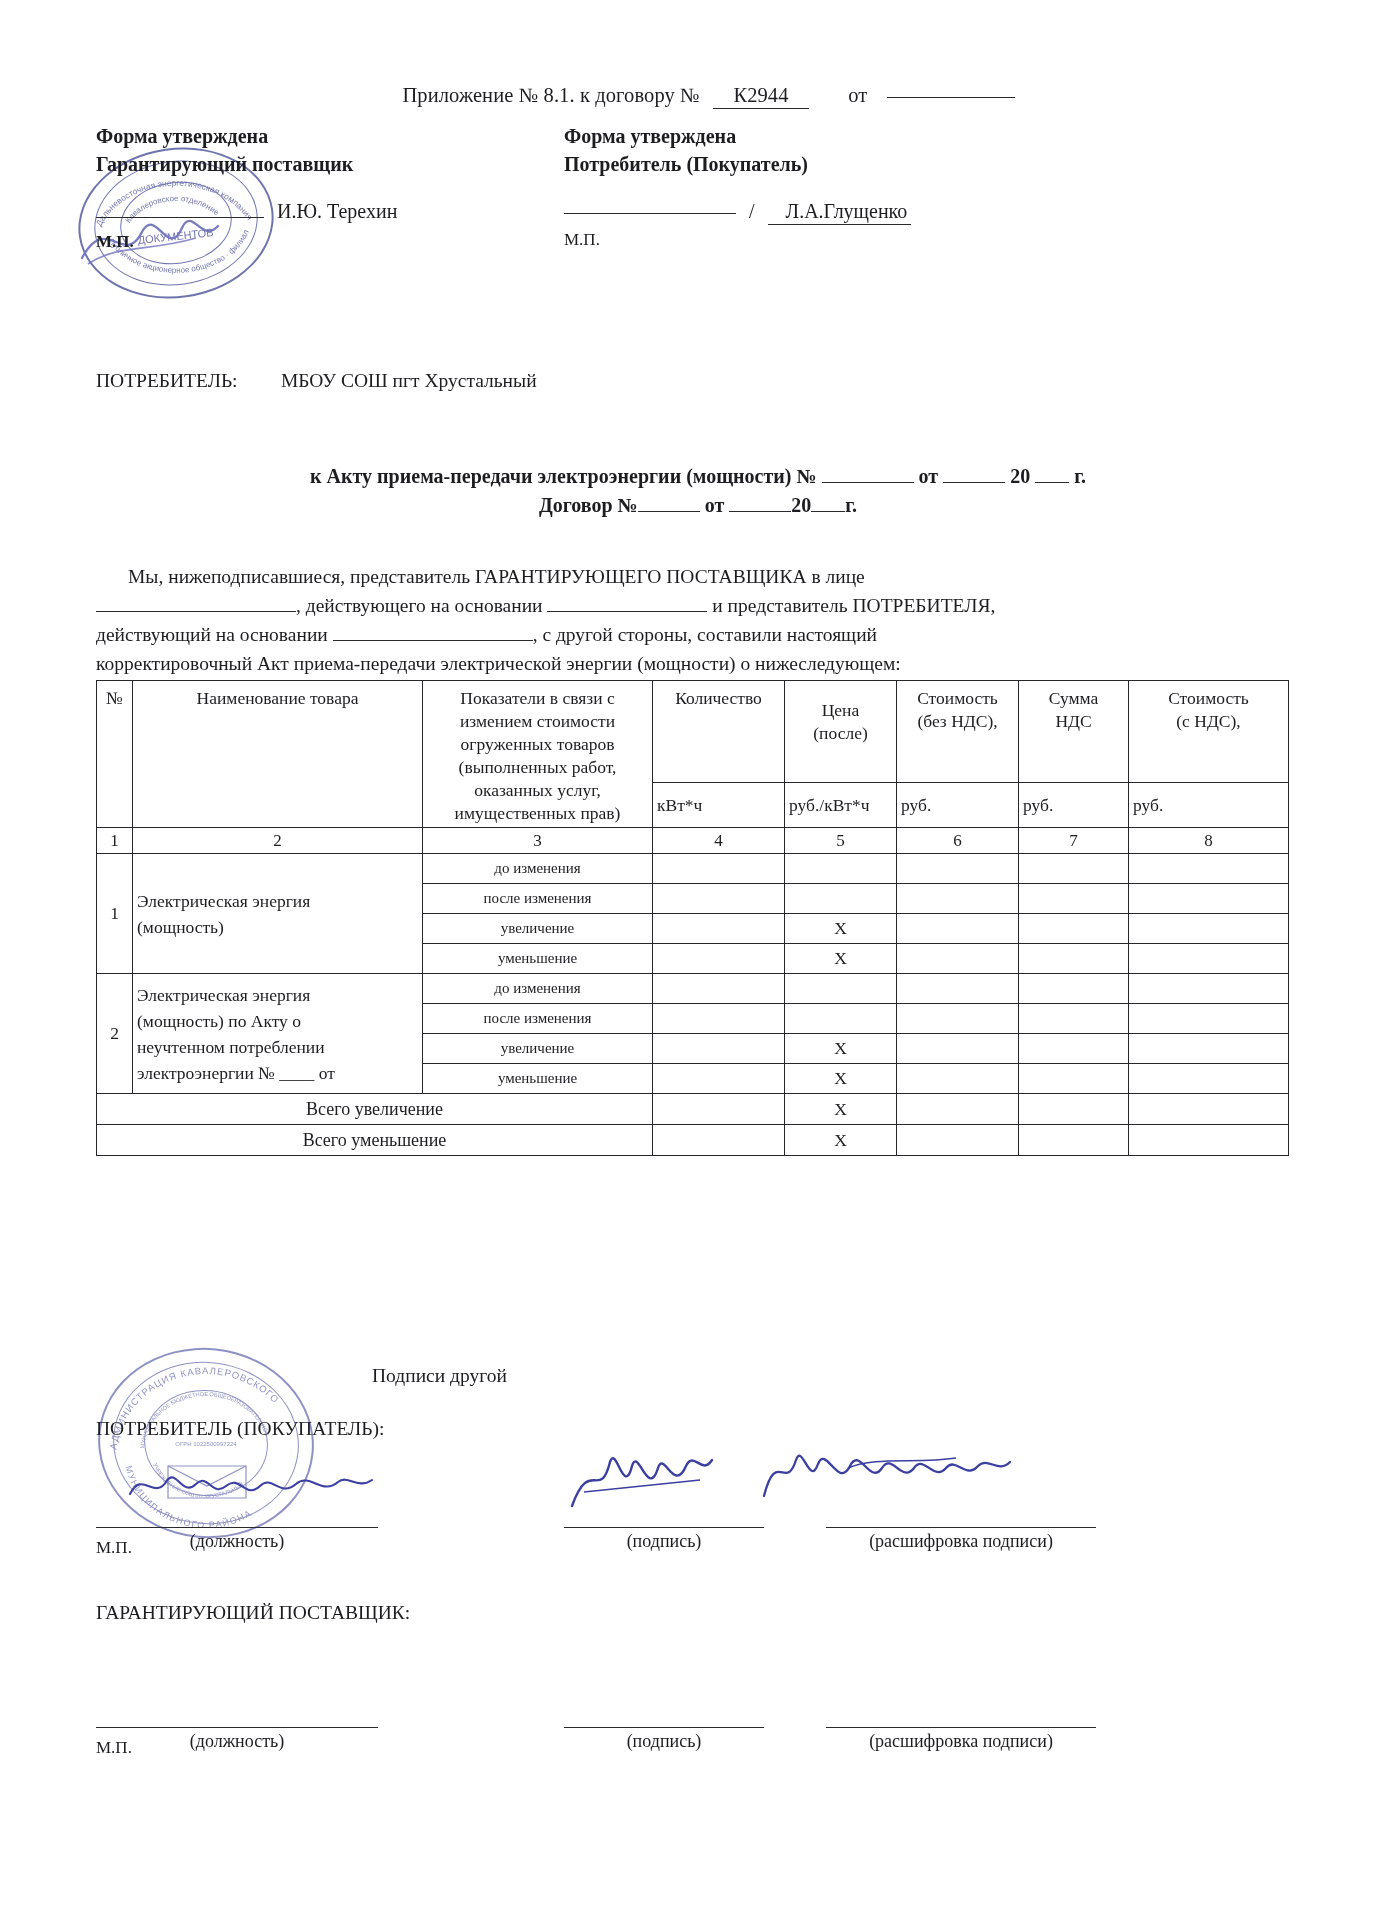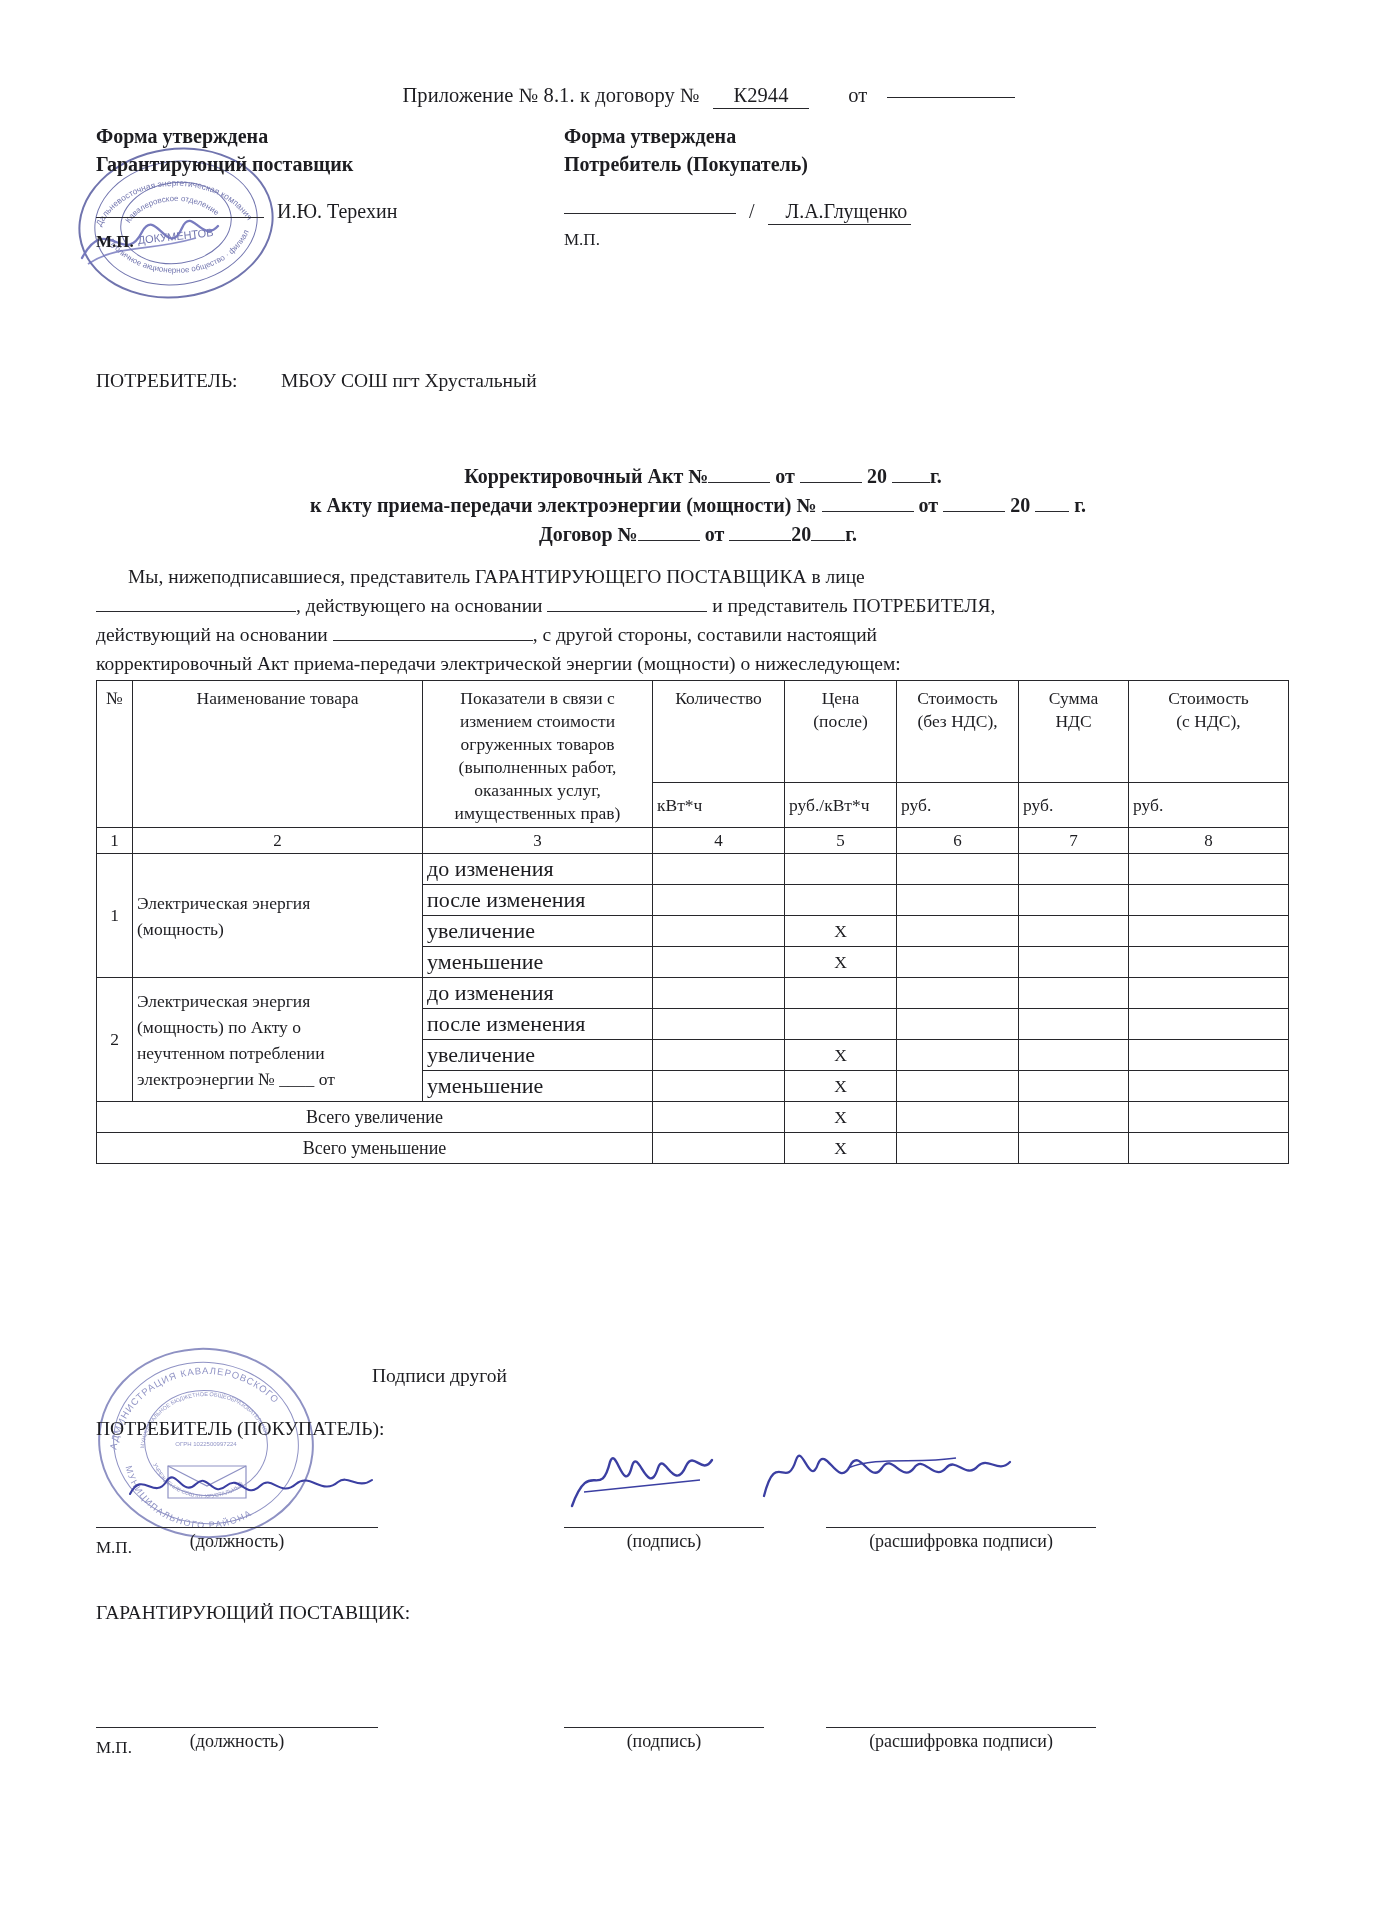--- a/index.html
+++ b/index.html
@@ -180,25 +180,25 @@
   }
   .name-cell {
     text-align: left;
     vertical-align: top;
     padding: 4px 6px;
     line-height: 26px;
     font-size: 17.5px;
   }
   .idx-cell { text-align: center; vertical-align: top; padding-top: 5px; font-size: 17.5px; }
   .ind-cell {
-    text-align: left;
+    text-align: center;
     font-weight: bold;
     padding-left: 7px;
     height: 30px;
-    font-size: 22px;
+    font-size: 15px;
   }
   .x-cell { text-align: center; font-weight: bold; font-size: 17.5px; }
   .total-cell {
     font-weight: bold;
     text-align: center;
     padding-left: 7px;
     height: 31px;
     font-size: 18px;
   }
 
@@ -355,27 +355,20 @@
     <span class="mp">М.П.</span>
   </div>
 
 
   <div class="party-consumer">
     <span class="lbl">ПОТРЕБИТЕЛЬ:</span>
     <span>МБОУ СОШ  пгт Хрустальный</span>
   </div>
 
   <div class="act-title">
-    <div class="ln1">
-      <span>Корректировочный Акт №</span><span class="u-line blank-short"></span>
-      <span>от</span>
-      <span class="u-line blank-short"></span>
-      <span>20</span>
-      <span class="u-line blank-short" style="width:38px"></span><span>г.</span>
-    </div>
     <div class="ln2">
       <span>к Акту приема-передачи электроэнергии (мощности) №</span>
       <span class="u-line blank-mid"></span>
       <span>от</span>
       <span class="u-line blank-short"></span>
       <span>20</span>
       <span class="u-line" style="width:34px"></span>
       <span>г.</span>
     </div>
     <div class="ln3">
@@ -412,21 +405,21 @@
           <th class="hdr-cell" rowspan="2" style="vertical-align:top;padding-top:6px">Наименование товара</th>
           <th class="hdr-cell" rowspan="2" style="vertical-align:top;padding-top:6px;line-height:23px">
             <div>Показатели в связи с</div>
             <div>измением стоимости</div>
             <div>огруженных товаров</div>
             <div>(выполненных работ,</div>
             <div>оказанных услуг,</div>
             <div>имущественных прав)</div>
           </th>
           <th class="hdr-cell" style="height:92px;vertical-align:top;padding-top:6px">Количество</th>
-          <th class="hdr-cell" style="vertical-align:top;padding-top:6px">
+          <th class="hdr-cell" style="vertical-align:top;padding-top:18px">
             <div>Цена</div>
             <div>(после)</div>
           </th>
           <th class="hdr-cell" style="vertical-align:top;padding-top:6px">
             <div>Стоимость</div>
             <div>(без НДС),</div>
           </th>
           <th class="hdr-cell" style="vertical-align:top;padding-top:6px">
             <div>Сумма</div>
             <div>НДС</div>

